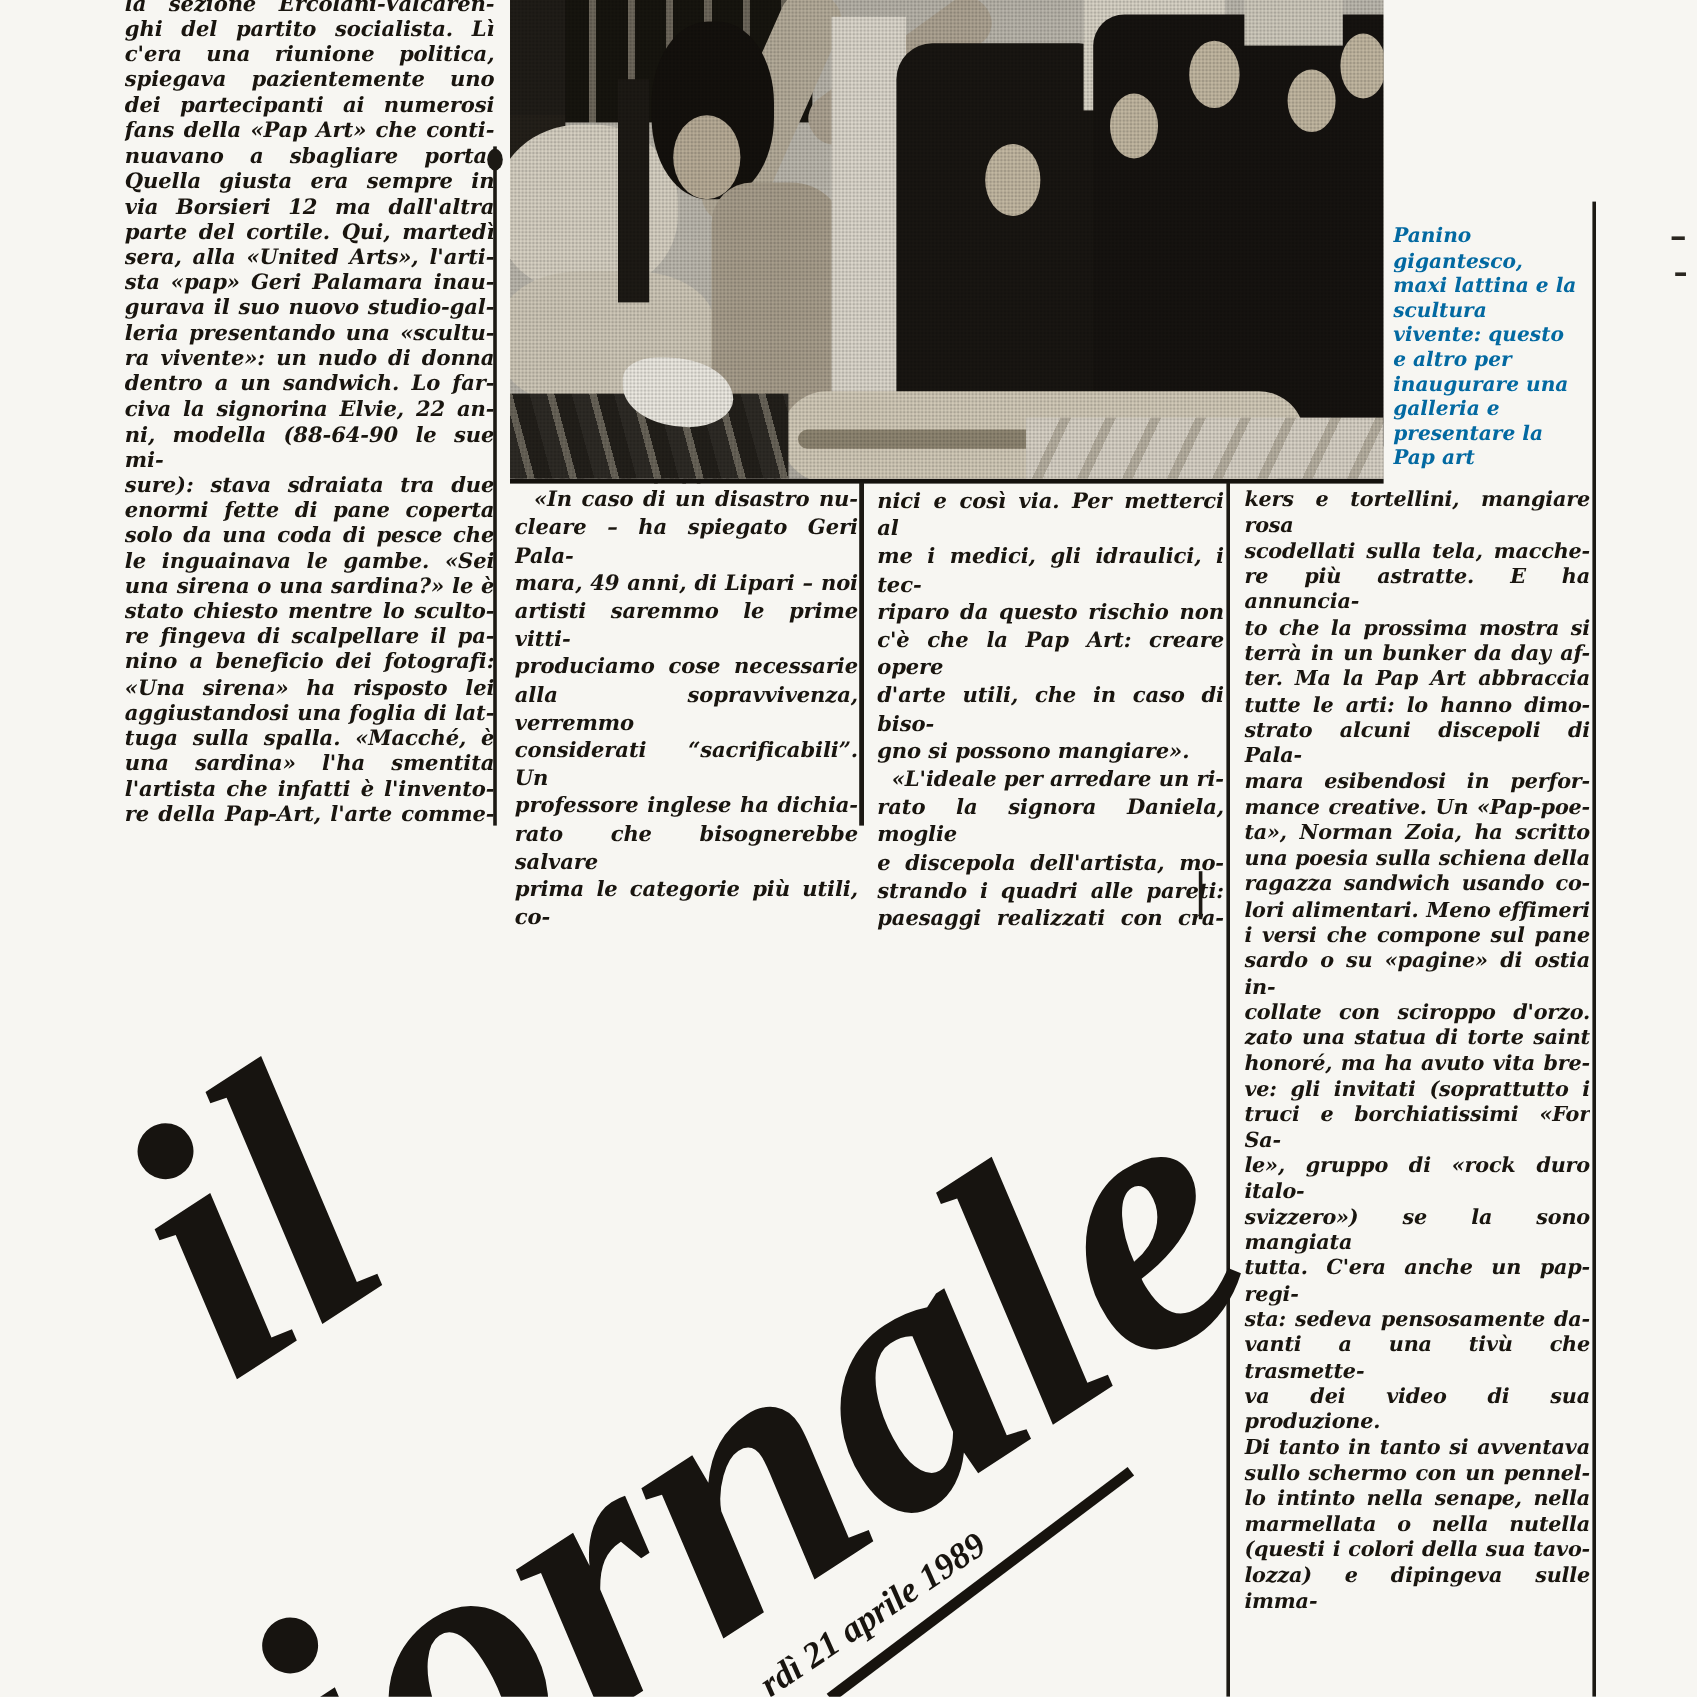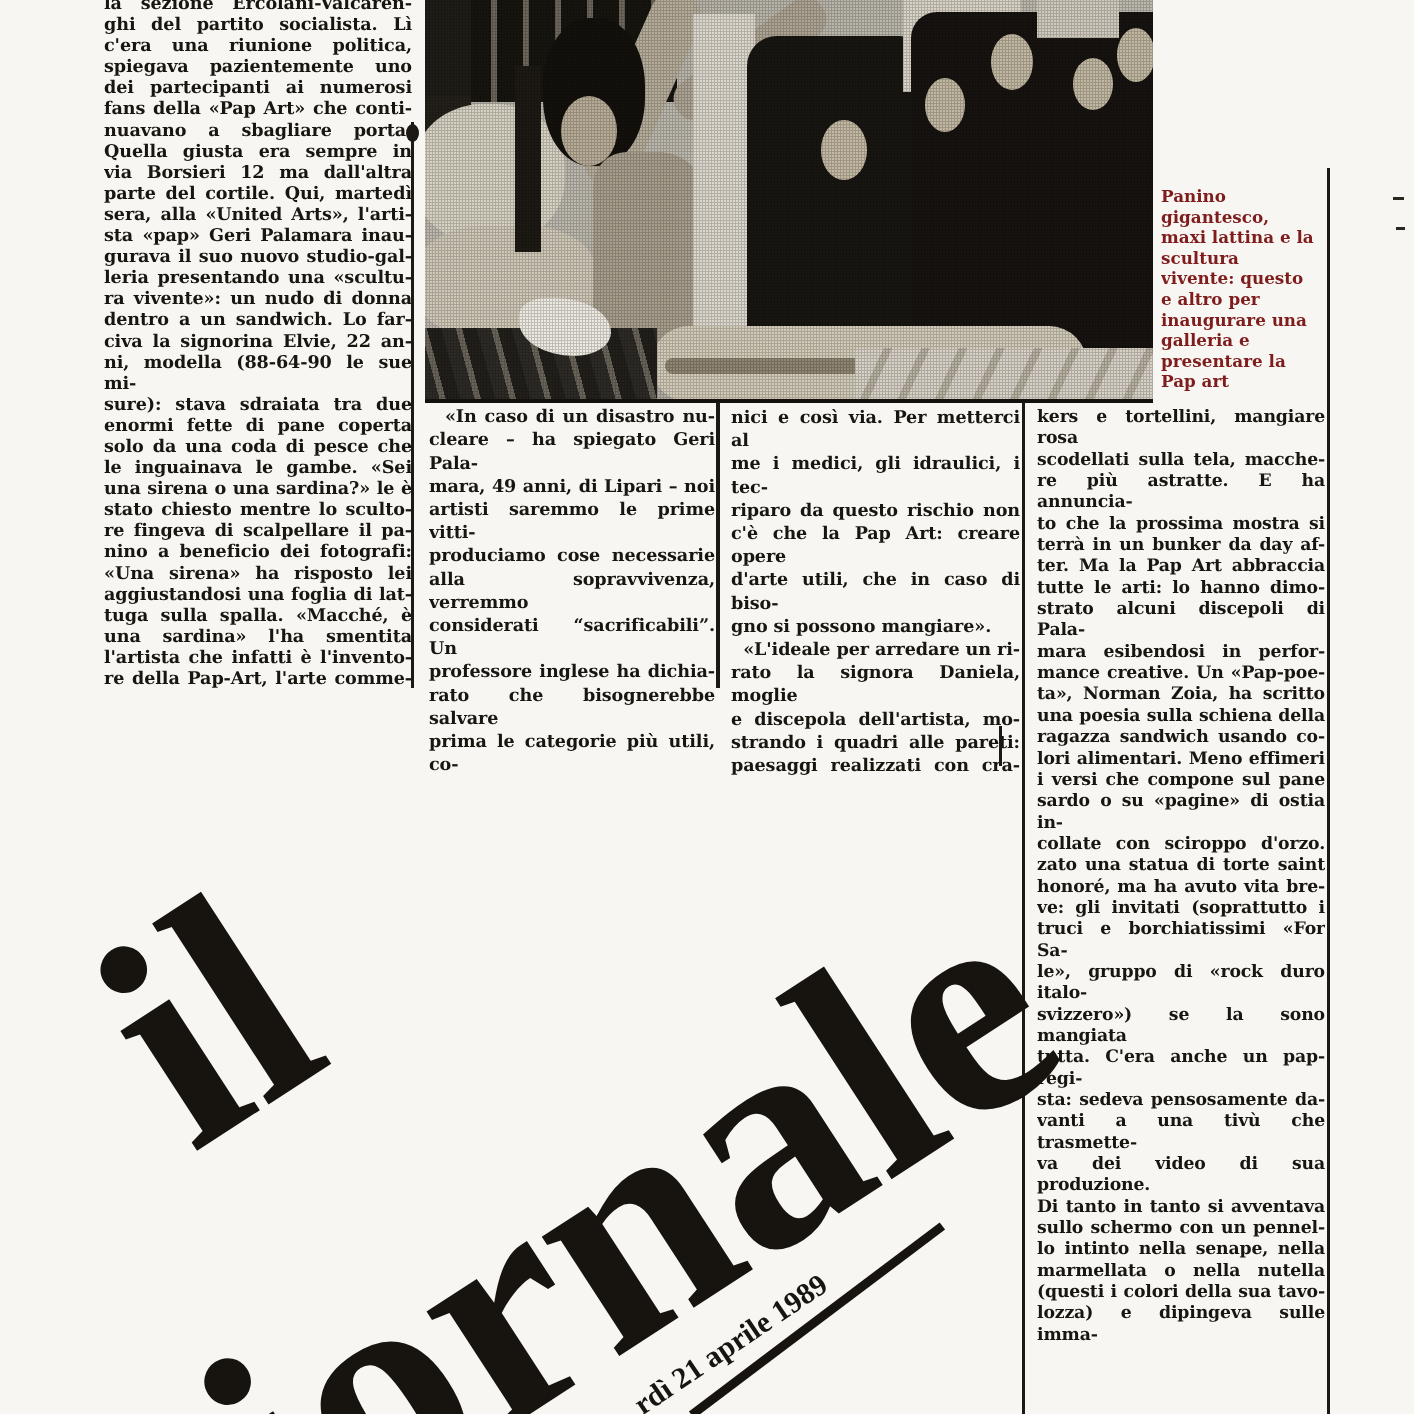--- a/index.html
+++ b/index.html
@@ -2,36 +2,36 @@
 <html><head>
 <meta charset="utf-8">
 <style>
   html,body{margin:0;padding:0;}
   body{
     width:1414px;height:1414px;
     font-family:"DejaVu Serif","Liberation Serif",serif;
     background:#f7f6f2;color:#18140f;
     overflow:hidden;position:relative;
   }
-  #page{position:absolute;inset:0;width:1414px;height:1414px;overflow:hidden;}
+  #page{position:absolute;inset:0;width:1414px;height:1414px;overflow:hidden;font-style:italic;}
 
   
   .col{position:absolute;font-weight:700;color:#19150f;
        text-rendering:geometricPrecision;}
   .tline{white-space:pre-wrap;text-align:justify;text-align-last:justify;
          overflow:hidden;}
   .tline.flush{text-align:left;text-align-last:left;}
   #col1{left:104px;top:-7px;width:308px;font-size:17.6px;line-height:21.1px;letter-spacing:-.1px;}
   #col2{left:429px;top:382px;width:286px;font-size:17.6px;line-height:23.2px;letter-spacing:-.1px;}
   #col3{left:731px;top:406px;width:289px;font-size:17.6px;line-height:23.2px;letter-spacing:-.1px;}
   #col4{left:1037px;top:407px;width:288px;font-size:17.3px;line-height:21.35px;letter-spacing:-.15px;}
 
   
   #caption{position:absolute;left:1161px;top:186px;width:156px;
-           font-size:16.8px;line-height:20.6px;font-weight:700;color:#7f1d1d;}
+           font-size:16.8px;line-height:20.6px;font-weight:700;color:#0369a1;}
   #caption .tline{text-align:left;text-align-last:left;}
 
   
   .vrule{position:absolute;background:#1c1914;}
   #ruleA{left:411px;top:122px;width:3px;height:566px;}
   #ruleA-blob{left:406px;top:124px;width:13px;height:18px;border-radius:50%;}
   #ruleB{left:716px;top:402px;width:4px;height:286px;}
   #ruleC{left:1022px;top:402px;width:3px;height:1012px;}
   #ruleD{left:1327px;top:168px;width:3px;height:1246px;}
   #ruleE{left:999px;top:726px;width:3px;height:40px;}

